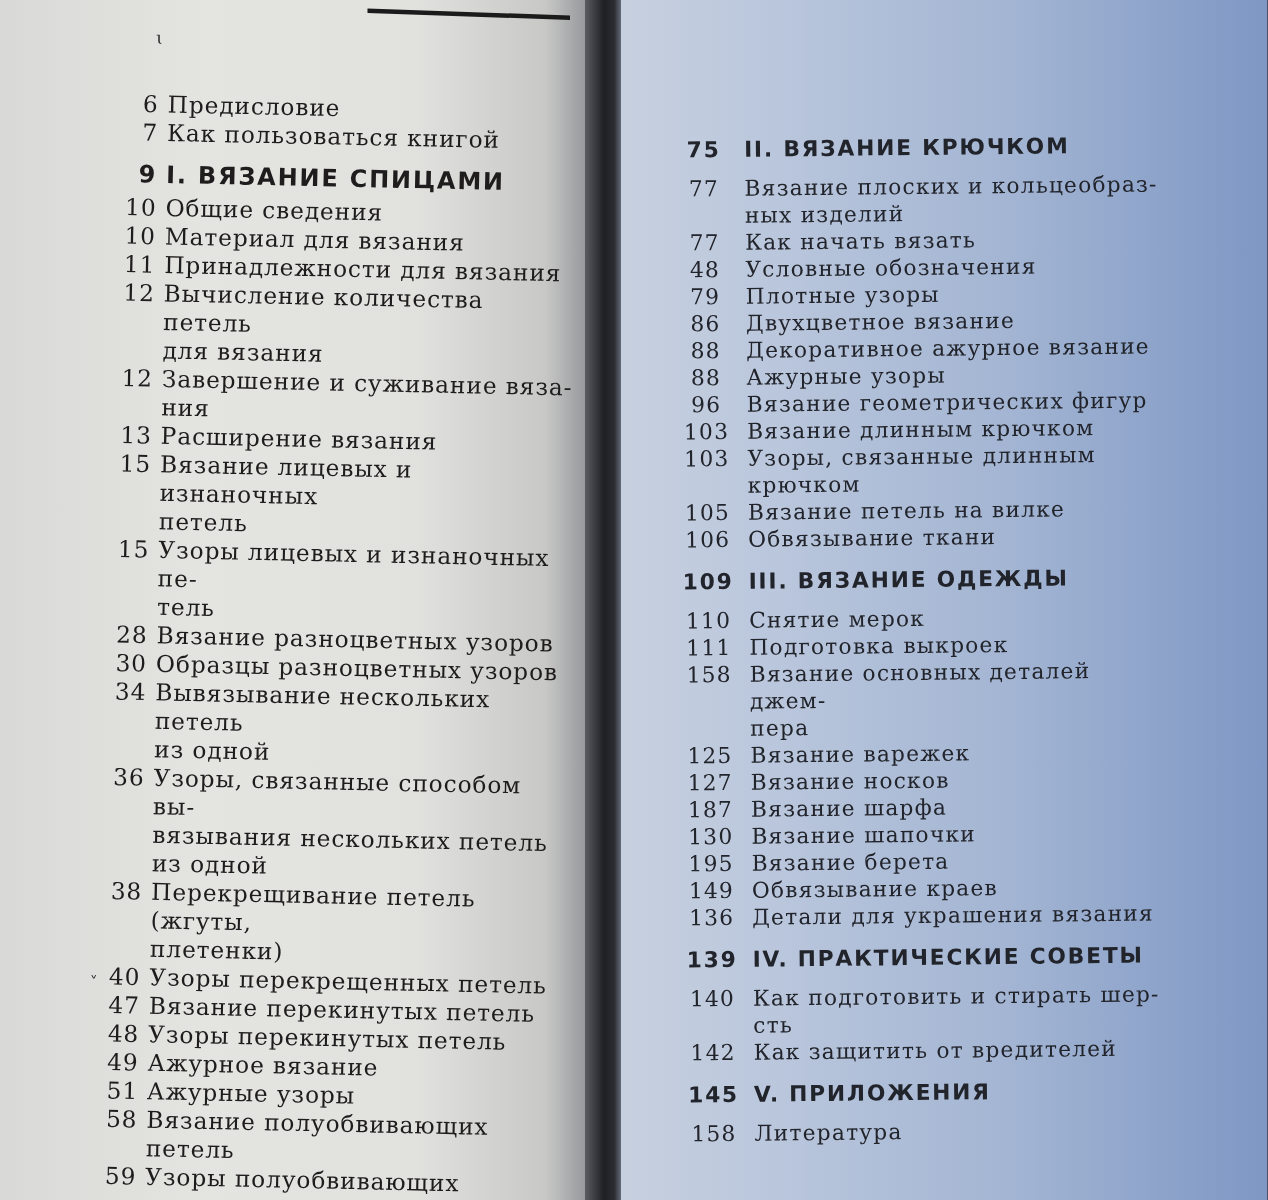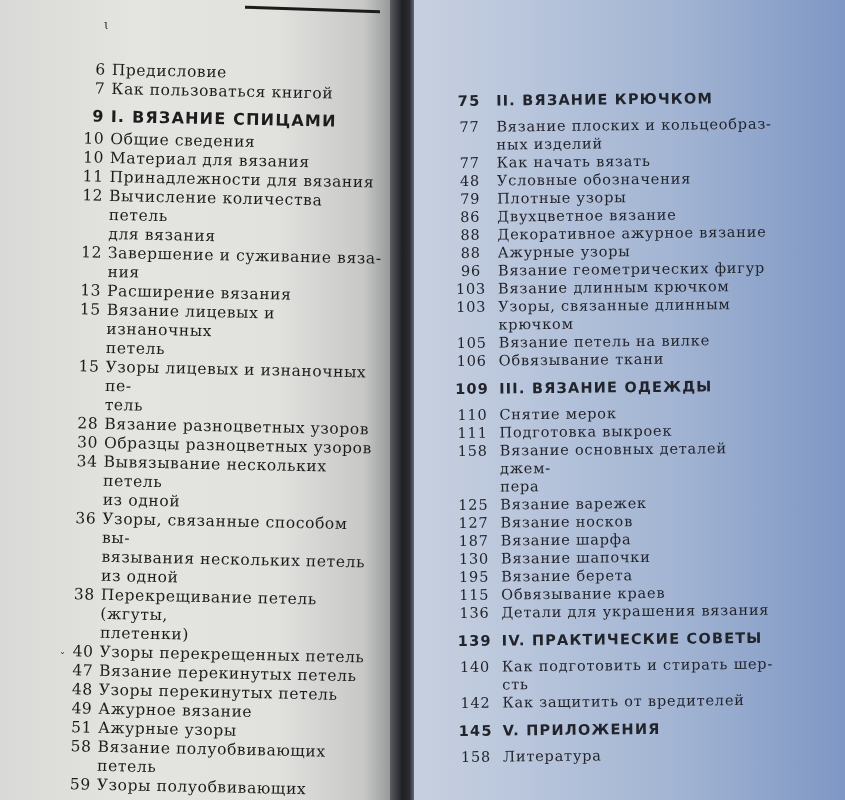--- a/index.html
+++ b/index.html
@@ -239,21 +239,21 @@
   </li>
     <li class="entry">
     <span class="num">130</span>
     <span class="title">Вязание шапочки</span>
   </li>
     <li class="entry">
     <span class="num">195</span>
     <span class="title">Вязание берета</span>
   </li>
     <li class="entry">
-    <span class="num">115</span>
+    <span class="num">149</span>
     <span class="title">Обвязывание краев</span>
   </li>
     <li class="entry">
     <span class="num">136</span>
     <span class="title">Детали для украшения вязания</span>
   </li>
     <li class="entry section">
     <span class="num">139</span>
     <span class="title">IV. ПРАКТИЧЕСКИЕ СОВЕТЫ</span>
   </li>

